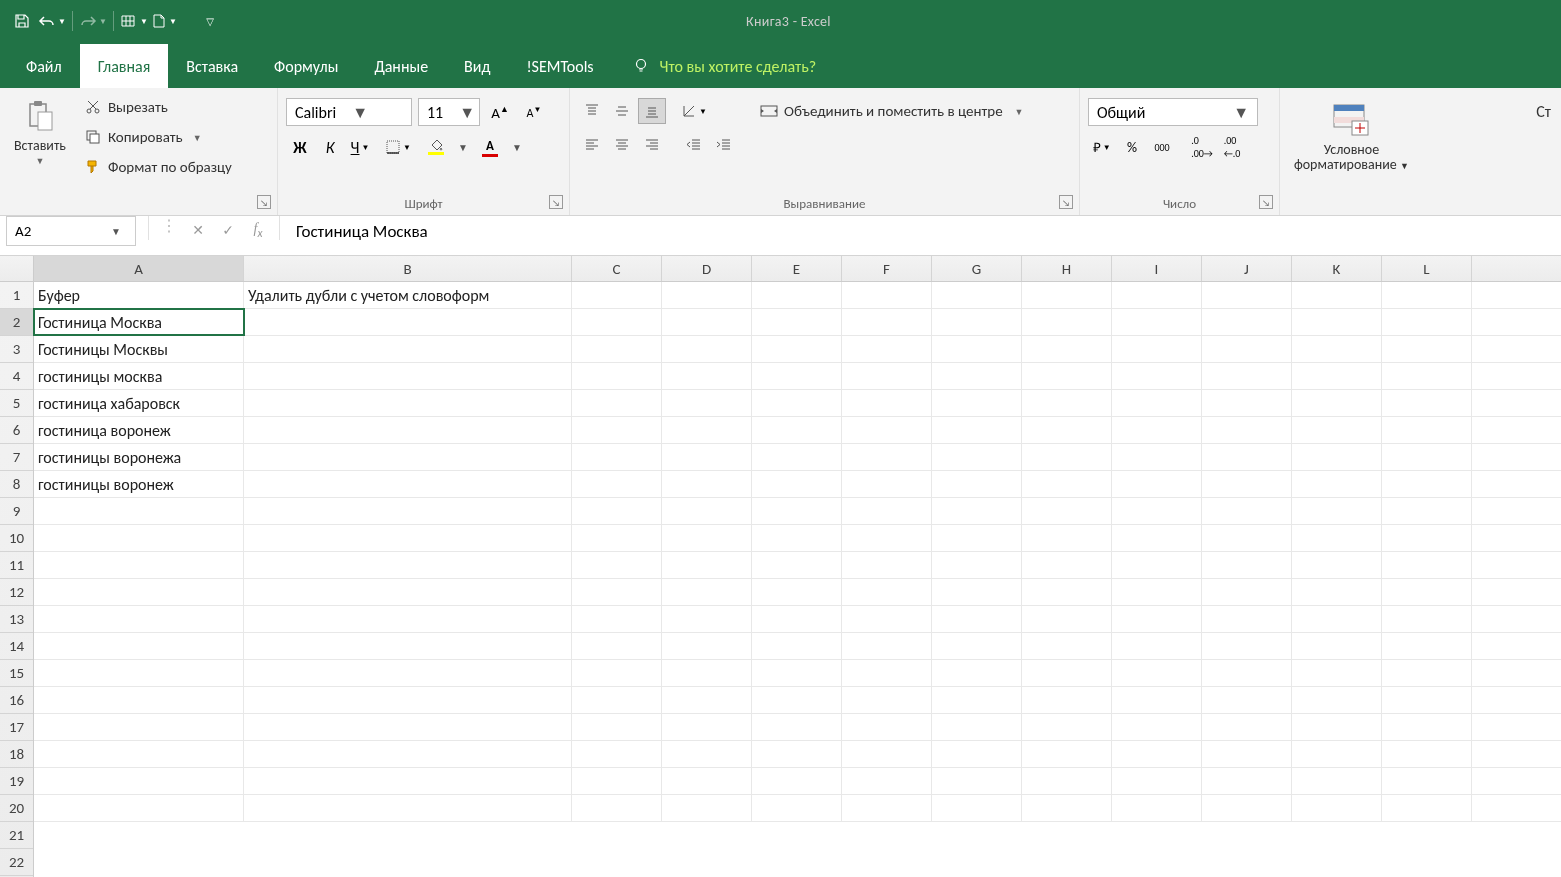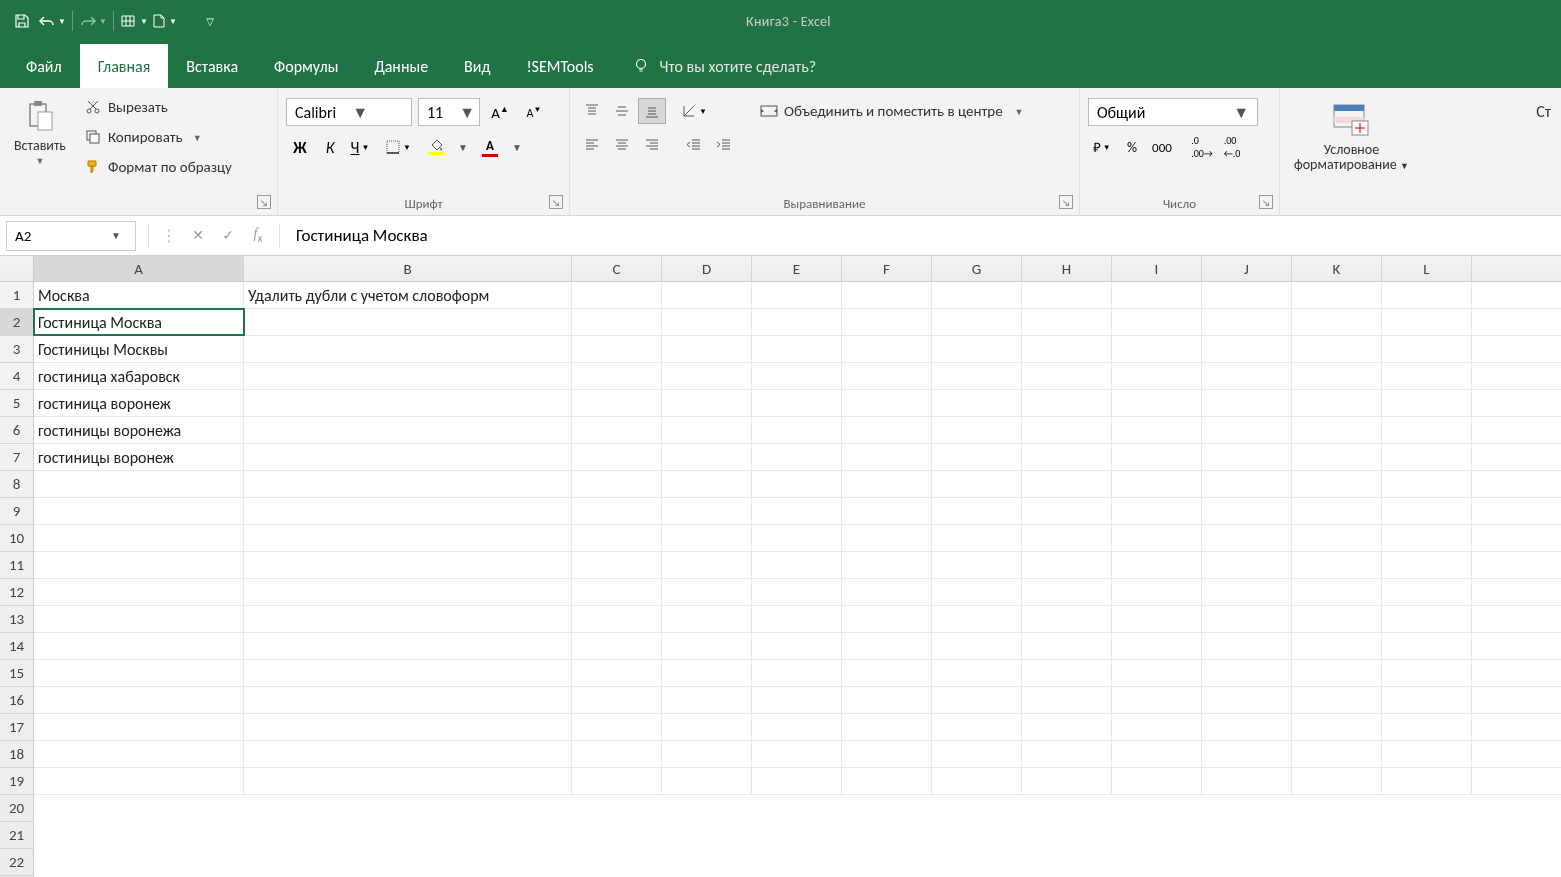--- a/index.html
+++ b/index.html
@@ -8,42 +8,42 @@
 .titlebar { height: 42px; background: #217346; display: flex; align-items: center; padding: 0 8px; color: #fff; }
 .qat { display: flex; align-items: center; gap: 2px; }
 .qat-btn { width: 28px; height: 28px; display: flex; align-items: center; justify-content: center; color: #fff; cursor: pointer; position: relative; }
 .qat-btn.disabled { opacity: 0.5; }
 .qat-sep { width: 1px; height: 20px; background: rgba(255,255,255,0.3); margin: 0 4px; }
 .window-title { flex:1; text-align: center; font-size: 14px; color: #ccc; letter-spacing: .3px; }
 
 .tabbar { height: 46px; background: #217346; display: flex; align-items: flex-end; padding: 0 8px; gap: 0; }
 .tab { padding: 0 18px; height: 44px; display: flex; align-items: center; color: #fff; font-size: 16px; cursor: pointer; }
 .tab.active { background: #fff; color: #217346; font-weight: 400; }
-.tell-me { display:flex; align-items:center; gap:10px; margin-left: 20px; height:44px; color:#e5e5e5; font-size:16px; }
+.tell-me { display:flex; align-items:center; gap:10px; margin-left: 20px; height:44px; color:#bef264; font-size:16px; }
 
 .ribbon { height: 128px; background: #f3f3f3; border-bottom: 1px solid #d4d4d4; display: flex; }
 .ribbon-group { border-right: 1px solid #e1e1e1; padding: 4px 8px 0 8px; display:flex; flex-direction: column; position: relative; }
 .ribbon-group-label { text-align: center; font-size: 13px; color: #666; padding: 3px 0 4px 0; display:flex; align-items:center; justify-content:center; gap:6px; }
 .dlg-launcher { width:14px; height:14px; border:1px solid #999; display:inline-flex; align-items:center; justify-content:center; font-size:9px; color:#666; cursor:pointer; position:absolute; right:6px; bottom:6px; }
 .ribbon-body { flex:1; display:flex; align-items:flex-start; gap: 6px; }
 .rbtn { display:flex; align-items:center; gap:6px; padding:4px 6px; font-size:15px; color:#333; cursor:pointer; white-space:nowrap; }
 .icon-box { width:18px; height:18px; display:inline-flex; align-items:center; justify-content:center; }
 .vstack { display:flex; flex-direction:column; gap:2px; }
 .hstack { display:flex; align-items:center; gap:2px; }
 .big-col { display:flex; flex-direction:column; align-items:center; gap:2px; padding:4px 6px; cursor:pointer; }
 .big-icon { width:40px; height:40px; display:flex; align-items:center; justify-content:center; }
 .label-sm { font-size:14px; color:#333; text-align: center; line-height:1.1; }
 .font-sel { display:flex; align-items:center; border:1px solid #bbb; background:#fff; height:28px; }
 .font-sel span { padding: 0 8px; font-size:16px; }
 .dd-arrow { padding:0 6px; color:#555; font-size:10px; }
 .toolbtn { width:28px; height:26px; display:flex; align-items:center; justify-content:center; border:1px solid transparent; cursor:pointer; }
 .toolbtn.on { background:#d8d8d8; border-color:#aaa; }
 .color-bar { width:16px; height:3px; display:block; }
 
-.formulabar { height: 40px; border-bottom: 1px solid #d4d4d4; display:flex; align-items:center; background:#fff; }
+.formulabar { height: 40px; border-bottom: 1px solid #d4d4d4; display:flex; background:#fff; }
 .namebox { width:130px; height:30px; border:1px solid #ccc; margin:0 6px; display:flex; align-items:center; padding:0 8px; font-size:15px; }
 .namebox .dd-arrow { margin-left:auto; }
 .fb-sep { width:1px; height:24px; background:#e1e1e1; margin:0 6px; }
 .fb-btn { width:30px; height:28px; display:flex; align-items:center; justify-content:center; color:#999; cursor:pointer; font-size:14px; }
 .fb-fx { font-style: italic; font-family: "Cambria Math", serif; }
 .formula-input { flex:1; height:30px; border:none; outline:none; padding:0 10px; font-size:17px; }
 
 .grid-area { position:relative; overflow:hidden; height: 621px; }
 .corner { position:absolute; left:0; top:0; width:34px; height:26px; background:linear-gradient(#f3f3f3,#ececec); border-right:1px solid #ccc; border-bottom:1px solid #ccc; }
 .colheads { position:absolute; left:34px; top:0; right:0; height:26px; display:flex; background:linear-gradient(#f3f3f3,#ececec); border-bottom:1px solid #ccc; }
@@ -306,21 +306,21 @@
       </div>
       <div class="hstack" style="gap:2px">
         <div class="toolbtn">
             <span style="font-size:13px">₽</span>
             <span style="font-size:8px;margin-left:2px">▼</span>
           </div>
         <div class="toolbtn">
             <span style="font-size:14px">%</span>
           </div>
         <div class="toolbtn">
-            <span style="font-size:13px">000</span>
+            <span style="font-size:10px">000</span>
           </div>
         <div style="width:8px"></div>
         <div class="toolbtn">
             <span style="font-size:10px">.0<br>.00→</span>
           </div>
         <div class="toolbtn">
             <span style="font-size:10px">.00<br>←.0</span>
           </div>
       </div>
     </div>
@@ -403,21 +403,21 @@
       <div class="rowhead">16</div>
       <div class="rowhead">17</div>
       <div class="rowhead">18</div>
       <div class="rowhead">19</div>
       <div class="rowhead">20</div>
       <div class="rowhead">21</div>
       <div class="rowhead">22</div>
     </div>
   <div class="cells" id="cells">
       <div class="cell-row">
-        <div class="cell" style="width: 210px;">Москва</div>
+        <div class="cell" style="width: 210px;">Буфер</div>
         <div class="cell" style="width: 328px;">Удалить дубли с учетом словоформ</div>
         <div class="cell" style="width: 90px;"></div>
         <div class="cell" style="width: 90px;"></div>
         <div class="cell" style="width: 90px;"></div>
         <div class="cell" style="width: 90px;"></div>
         <div class="cell" style="width: 90px;"></div>
         <div class="cell" style="width: 90px;"></div>
         <div class="cell" style="width: 90px;"></div>
         <div class="cell" style="width: 90px;"></div>
         <div class="cell" style="width: 90px;"></div>
@@ -445,20 +445,34 @@
         <div class="cell" style="width: 90px;"></div>
         <div class="cell" style="width: 90px;"></div>
         <div class="cell" style="width: 90px;"></div>
         <div class="cell" style="width: 90px;"></div>
         <div class="cell" style="width: 90px;"></div>
         <div class="cell" style="width: 90px;"></div>
         <div class="cell" style="width: 90px;"></div>
         <div class="cell" style="width: 90px;"></div>
       </div>
       <div class="cell-row">
+        <div class="cell" style="width: 210px;">гостиницы москва</div>
+        <div class="cell" style="width: 328px;"></div>
+        <div class="cell" style="width: 90px;"></div>
+        <div class="cell" style="width: 90px;"></div>
+        <div class="cell" style="width: 90px;"></div>
+        <div class="cell" style="width: 90px;"></div>
+        <div class="cell" style="width: 90px;"></div>
+        <div class="cell" style="width: 90px;"></div>
+        <div class="cell" style="width: 90px;"></div>
+        <div class="cell" style="width: 90px;"></div>
+        <div class="cell" style="width: 90px;"></div>
+        <div class="cell" style="width: 90px;"></div>
+      </div>
+      <div class="cell-row">
         <div class="cell" style="width: 210px;">гостиница хабаровск</div>
         <div class="cell" style="width: 328px;"></div>
         <div class="cell" style="width: 90px;"></div>
         <div class="cell" style="width: 90px;"></div>
         <div class="cell" style="width: 90px;"></div>
         <div class="cell" style="width: 90px;"></div>
         <div class="cell" style="width: 90px;"></div>
         <div class="cell" style="width: 90px;"></div>
         <div class="cell" style="width: 90px;"></div>
         <div class="cell" style="width: 90px;"></div>

